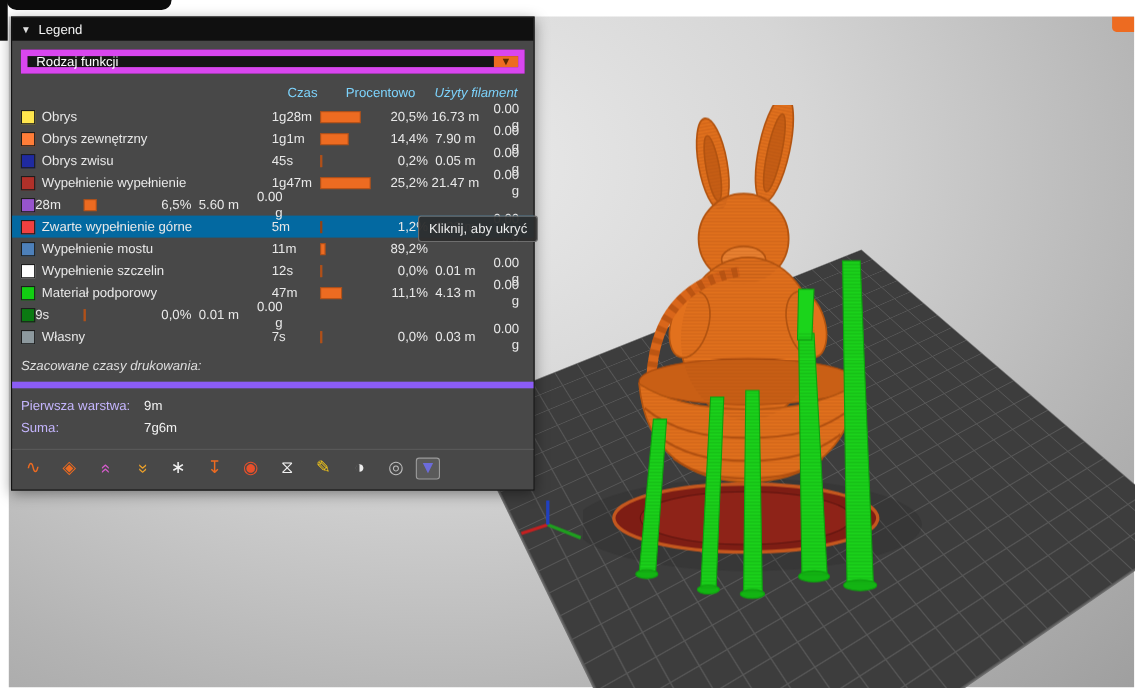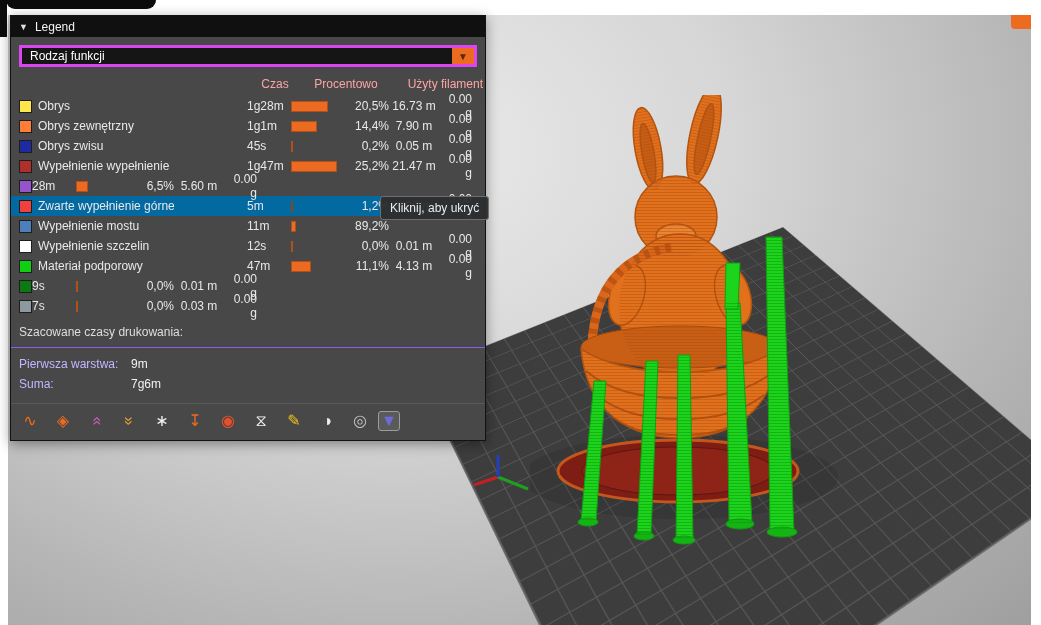--- a/index.html
+++ b/index.html
@@ -32,45 +32,45 @@
   .corner-btn { position:absolute; left:1003px; top:0; width:37px; height:14px;
                 background:#ED6B21; border-radius:0 0 4px 4px; z-index:6; }
 
   
   .legend { position:absolute; left:10px; top:15px; width:476px; background:#484848;
     border:1px solid #121212; box-shadow:0 3px 12px rgba(0,0,0,.4);
     color:#e8e8e8; font-size:12px; z-index:10; }
   .legend-header { height:21px; background:#101010; display:flex; align-items:center;
     padding:0 8px; gap:7px; color:#f2f2f2; }
   .collapse-icon { font-size:9px; color:#e0e0e0; }
-  .dropdown { margin:8px; height:22px; background:#151515; border:3px solid #d946ef;
+  .dropdown { margin:8px; height:22px; background:#151515; border:6px solid #d946ef;
     display:flex; align-items:stretch; }
   .dropdown-value { flex:1; display:flex; align-items:center; padding-left:8px; color:#fff; }
   .dropdown-btn { width:22px; background:#ED6B21; display:flex; align-items:center;
     justify-content:center; color:#5a2a00; font-size:10px; }
 
-  .thead { display:flex; padding:2px 0 5px; color:#fca5a5; }
+  .thead { display:flex; padding:2px 0 5px; color:#7dd3fc; }
   .h-spacer { width:242px; }
   .h-time   { width:44px; text-align:center; }
   .h-pct    { width:98px; text-align:center; }
-  .h-fil    { width:88px; text-align:right; }
+  .h-fil    { width:88px; text-align:left;font-style:italic; }
 
   .lrow { display:flex; align-items:center; height:20px; cursor:default; }
   .lrow.highlight { background:#0369a1; }
   .swatch { width:13px; height:13px; margin-left:8px; border:1px solid #1d1d1d; flex:none; }
   .lbl { width:215px; padding-left:6px; white-space:nowrap; overflow:hidden; }
   .tm  { width:44px; }
   .barslot { width:48px; display:flex; align-items:center; }
   .bar { height:11px; background:#ED6B21; border:1px solid rgba(0,0,0,.25); }
   .highlight .bar { background:#C2581A; }
   .pct { width:50px; text-align:right; }
   .um  { width:50px; text-align:center; }
   .ug  { width:38px; text-align:right; padding-right:5px; }
 
-  .est-heading { padding:9px 8px 8px; color:#dedede; border-bottom:1px solid #8b5cf6; }
+  .est-heading { padding:9px 8px 8px; color:#dedede; border-bottom:6px solid #8b5cf6;font-style:italic; }
   .est-rows { padding:6px 0 2px; }
   .est-row { display:flex; align-items:center; height:20px; padding-left:8px; }
   .est-label { width:112px; color:#c4b5fd; }
   .est-value { color:#f2f2f2; }
 
   .toolbar { border-top:1px solid #5a5a5a; margin-top:7px; padding:7px 8px 9px;
     display:flex; align-items:center; gap:11px; }
   .ticon { width:22px; height:20px; display:flex; align-items:center; justify-content:center;
     font-size:16px; line-height:1; cursor:pointer; }
   .rot-up   { display:inline-block; transform:rotate(-90deg); }
@@ -299,20 +299,21 @@
     <span class="tm">9s</span>
     <span class="barslot">
         <span class="bar" style="width: 1px;"></span>
       </span>
     <span class="pct">0,0%</span>
     <span class="um">0.01 m</span>
     <span class="ug">0.00 g</span>
   </div>
   <div class="lrow">
     <span class="swatch" style="background: rgb(141, 153, 158);"></span>
+    <span class="lbl">Własny</span>
     <span class="tm">7s</span>
     <span class="barslot">
         <span class="bar" style="width: 1px;"></span>
       </span>
     <span class="pct">0,0%</span>
     <span class="um">0.03 m</span>
     <span class="ug">0.00 g</span>
   </div>
 
   <div class="est-heading">Szacowane czasy drukowania:</div>

